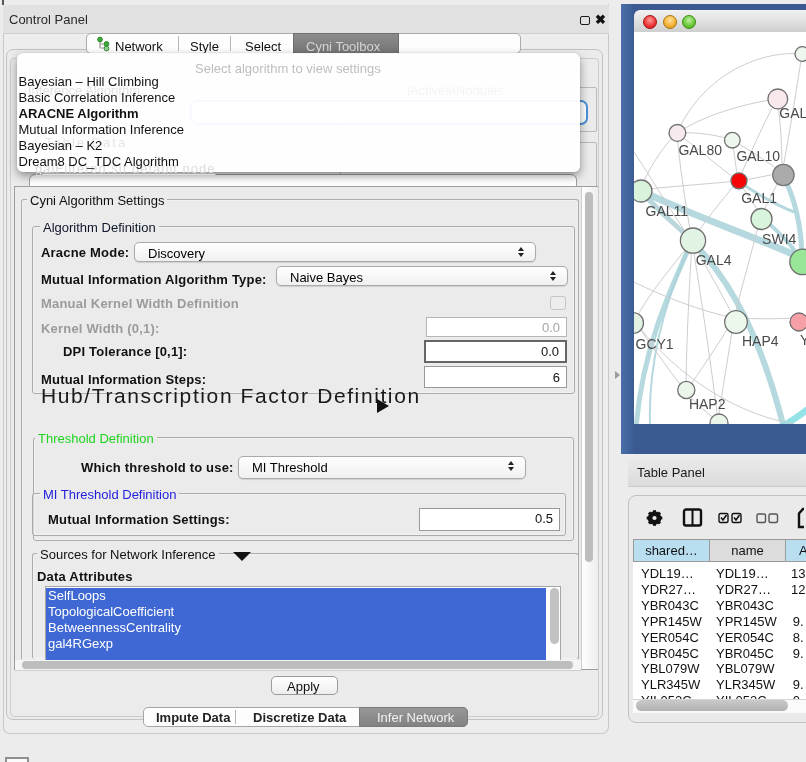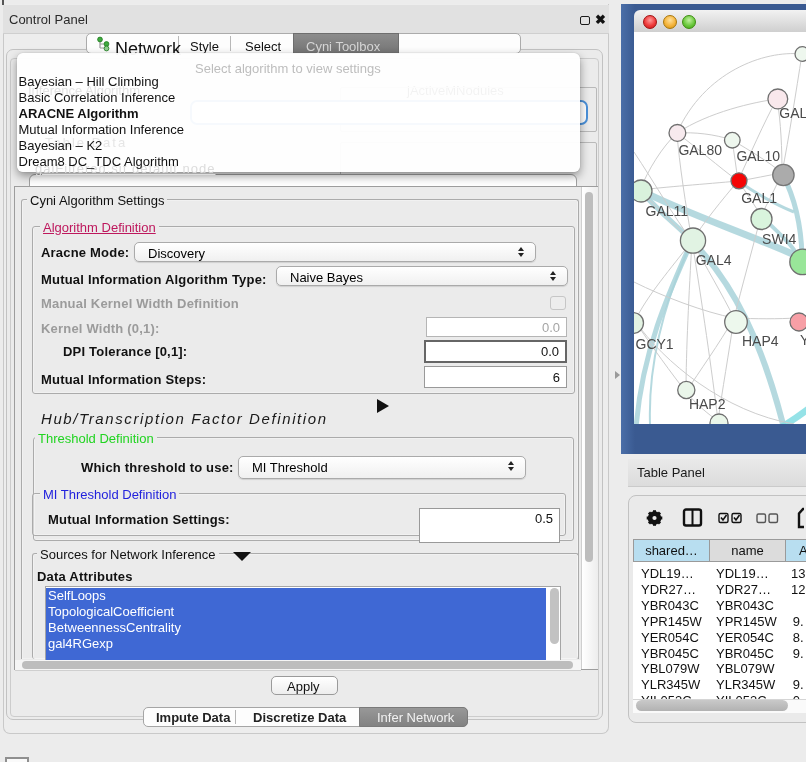--- a/index.html
+++ b/index.html
@@ -31,21 +31,21 @@
 <div class="a" style="left:86px;top:33px;width:435px;height:21px;background:#fdfdfd;border:1px solid #ababab;border-radius:5px;box-sizing:border-box;"></div>
 <div class="a" style="left:293px;top:33px;width:106px;height:21px;background:linear-gradient(#8c8c8c,#757575);border:1px solid #6e6e6e;box-sizing:border-box;"></div>
 <div class="a" style="left:178px;top:36px;width:1px;height:15px;background:#b8b8b8;"></div>
 <div class="a" style="left:230px;top:36px;width:1px;height:15px;background:#b8b8b8;"></div>
 <svg class="a" style="left:96px;top:36px;" width="15" height="16" viewBox="0 0 15 16">
  <path d="M4 4 L4 12 M4 8 L10 8 M4 12 L10 12" stroke="#9a9a9a" stroke-width="1.2" fill="none"></path>
  <circle cx="4" cy="3.5" r="2.4" fill="#3faa3f" stroke="#1d7a1d" stroke-width="0.8"></circle>
  <circle cx="10.5" cy="8" r="2.4" fill="#3faa3f" stroke="#1d7a1d" stroke-width="0.8"></circle>
  <circle cx="10.5" cy="12.5" r="2.4" fill="#8fd08f" stroke="#1d7a1d" stroke-width="0.8"></circle>
 </svg>
-<div class="a" style="left:115px;top:39px;font-size:18px;color:#111;text-align:center;">Network</div>
+<div class="a" style="left:115px;top:39px;font-size:13px;color:#111;text-align:center;">Network</div>
 <div class="a" style="left:190px;top:39px;font-size:13px;color:#111;">Style</div>
 <div class="a" style="left:245px;top:39px;font-size:13px;color:#111;">Select</div>
 <div class="a" style="left:306px;top:39px;font-size:13px;color:#d6d6d6;">Cyni Toolbox</div>
 <div class="a" style="left:407px;top:39px;font-size:13px;color:#111;margin-top:44px;">jActiveMNodules</div>
 
 <div class="a" style="left:340px;top:87px;width:255px;height:43px;border:1px solid #b9b9b9;border-radius:2px;"></div>
 <div class="a" style="left:340px;top:142px;width:255px;height:50px;border:1px solid #b9b9b9;border-radius:2px;"></div>
 <div class="a" style="left:190px;top:100px;width:398px;height:25px;background:#fff;border:2.5px solid #4a90d9;border-radius:7px;box-sizing:border-box;"></div>
 
 <div class="a" style="left:29px;top:174px;width:548px;height:23px;background:#fff;border:1px solid #a0a0a0;border-radius:6px;box-sizing:border-box;"></div>
@@ -55,21 +55,21 @@
 <div class="a" style="left:581px;top:187px;width:16px;height:482px;background:linear-gradient(90deg,#ffffff,#ededed);border-left:1px solid #cfcfcf;"></div>
 <div class="a" style="left:585px;top:192px;width:8px;height:370px;background:#bdbdbd;border-radius:4px;"></div>
 
 <div class="a" style="left:15px;top:660px;width:566px;height:10px;background:#f5f5f5;border-bottom:1px solid #cfcfcf;"></div>
 <div class="a" style="left:22px;top:661px;width:551px;height:8px;background:#bdbdbd;border-radius:4px;"></div>
 
 <div class="grp" style="left:21px;top:199px;width:556px;height:459px;border-bottom:none;border-radius:3px 3px 0 0;"></div>
 <div class="gt" style="left:27px;top:193px;color:#111;">Cyni Algorithm Settings</div>
 
 <div class="grp" style="left:32px;top:226px;width:541px;height:166px;"></div>
-<div class="gt" style="left:40px;top:220px;color:#be185d;text-decoration:underline;">Algorithm Definition</div>
+<div class="gt" style="left:40px;top:220px;color:#0f172a;">Algorithm Definition</div>
 
 <div class="lbl a" style="left:41px;top:245px;">Aracne Mode:</div>
 <div class="combo" style="left:134px;top:242px;width:402px;height:20px;text-align:center;">
     <span>Discovery</span>
     <div class="spin">
       <div class="u"></div>
       <div class="d"></div>
     </div>
   </div>
 <div class="lbl a" style="left:41px;top:272px;">Mutual Information Algorithm Type:</div>
@@ -82,38 +82,38 @@
   </div>
 <div class="lbl a dis" style="left:41px;top:296px;">Manual Kernel Width Definition</div>
 <div class="a" style="left:550px;top:296px;width:14px;height:12px;background:#ededed;border:1px solid #c6c6c6;border-radius:3px;"></div>
 <div class="lbl a dis" style="left:41px;top:321px;">Kernel Width (0,1):</div>
 <div class="fld" style="left:426px;top:317px;width:141px;height:20px;border-color:#b5b5b5;color:#a5a5a5;line-height:19px;">0.0</div>
 <div class="lbl a" style="left:41px;top:344px;padding-left:22px;">DPI Tolerance [0,1]:</div>
 <div class="fld" style="left:424px;top:340px;width:143px;height:23px;border:2px solid #666;color:#111;line-height:20px;">0.0</div>
 <div class="lbl a" style="left:41px;top:372px;">Mutual Information Steps:</div>
 <div class="fld" style="left:424px;top:366px;width:143px;height:22px;color:#111;line-height:21px;">6</div>
 
-<div class="a" style="left:41px;top:410px;font-size:15px;color:#1a1a1a;white-space:nowrap;letter-spacing:1.6px;font-style:italic;">Hub/Transcription Factor Definition</div>
+<div class="a" style="left:41px;top:384px;font-size:21px;color:#1a1a1a;white-space:nowrap;letter-spacing:1.6px;">Hub/Transcription Factor Definition</div>
 <div class="a" style="left:377px;top:399px;width:0;height:0;border-top:7px solid transparent;border-bottom:7px solid transparent;border-left:12px solid #111;"></div>
 
 <div class="grp" style="left:33px;top:437px;width:539px;height:102px;"></div>
 <div class="gt" style="left:35px;top:431px;color:#21d421;">Threshold Definition</div>
 <div class="lbl a" style="left:81px;top:460px;">Which threshold to use:</div>
 <div class="combo" style="left:238px;top:456px;width:288px;height:23px;">
     <span>MI Threshold</span>
     <div class="spin">
       <div class="u"></div>
       <div class="d"></div>
     </div>
   </div>
 
 <div class="grp" style="left:32px;top:493px;width:532px;height:41px;"></div>
 <div class="gt" style="left:40px;top:487px;color:#2222dd;">MI Threshold Definition</div>
 <div class="lbl a" style="left:48px;top:512px;">Mutual Information Settings:</div>
-<div class="fld" style="left:419px;top:508px;width:141px;height:35px;color:#111;line-height:20px;">0.5</div>
+<div class="fld" style="left:419px;top:508px;width:141px;height:23px;color:#111;line-height:20px;">0.5</div>
 
 <div class="grp" style="left:32px;top:553px;width:545px;height:105px;border-bottom:none;"></div>
 <div class="gt" style="left:37px;top:547px;color:#111;">Sources for Network Inference</div>
 <div class="a" style="left:233px;top:552px;width:0;height:0;border-left:9px solid transparent;border-right:9px solid transparent;border-top:9px solid #111;"></div>
 <div class="lbl a" style="left:37px;top:569px;">Data Attributes</div>
 
 <div class="a" style="left:45px;top:586px;width:516px;height:74px;background:#fff;border:1px solid #a5a5a5;border-bottom:none;box-sizing:border-box;"></div>
 <div class="a" style="left:46px;top:588px;width:500px;height:71.5px;background:#3f68d4;"></div>
 <div class="a" style="left:48px;top:588px;font-size:13px;color:#fff;line-height:15.9px;">SelfLoops<br>TopologicalCoefficient<br>BetweennessCentrality<br>gal4RGexp</div>
 <div class="a" style="left:550px;top:588px;width:9px;height:56px;background:#c2c2c2;border-radius:4.5px;"></div>

